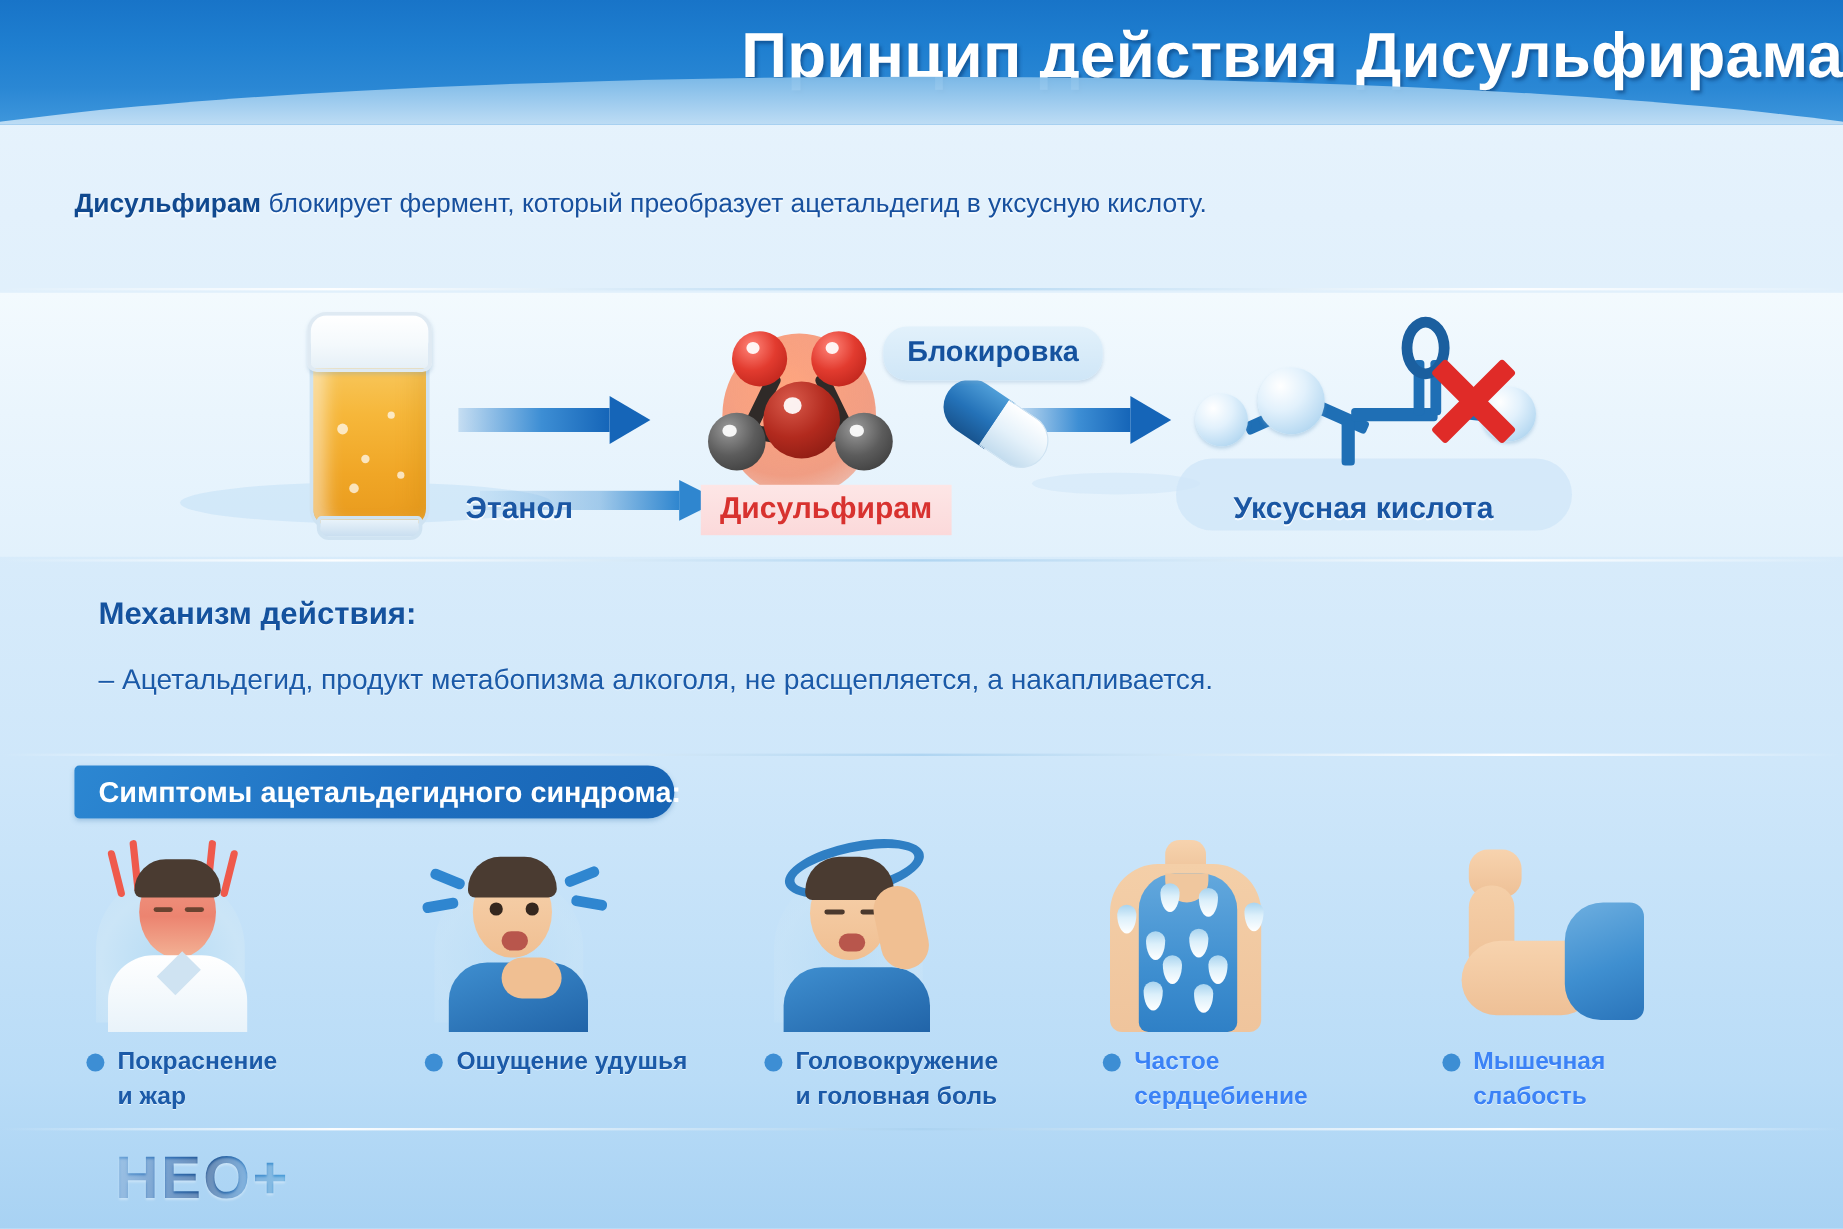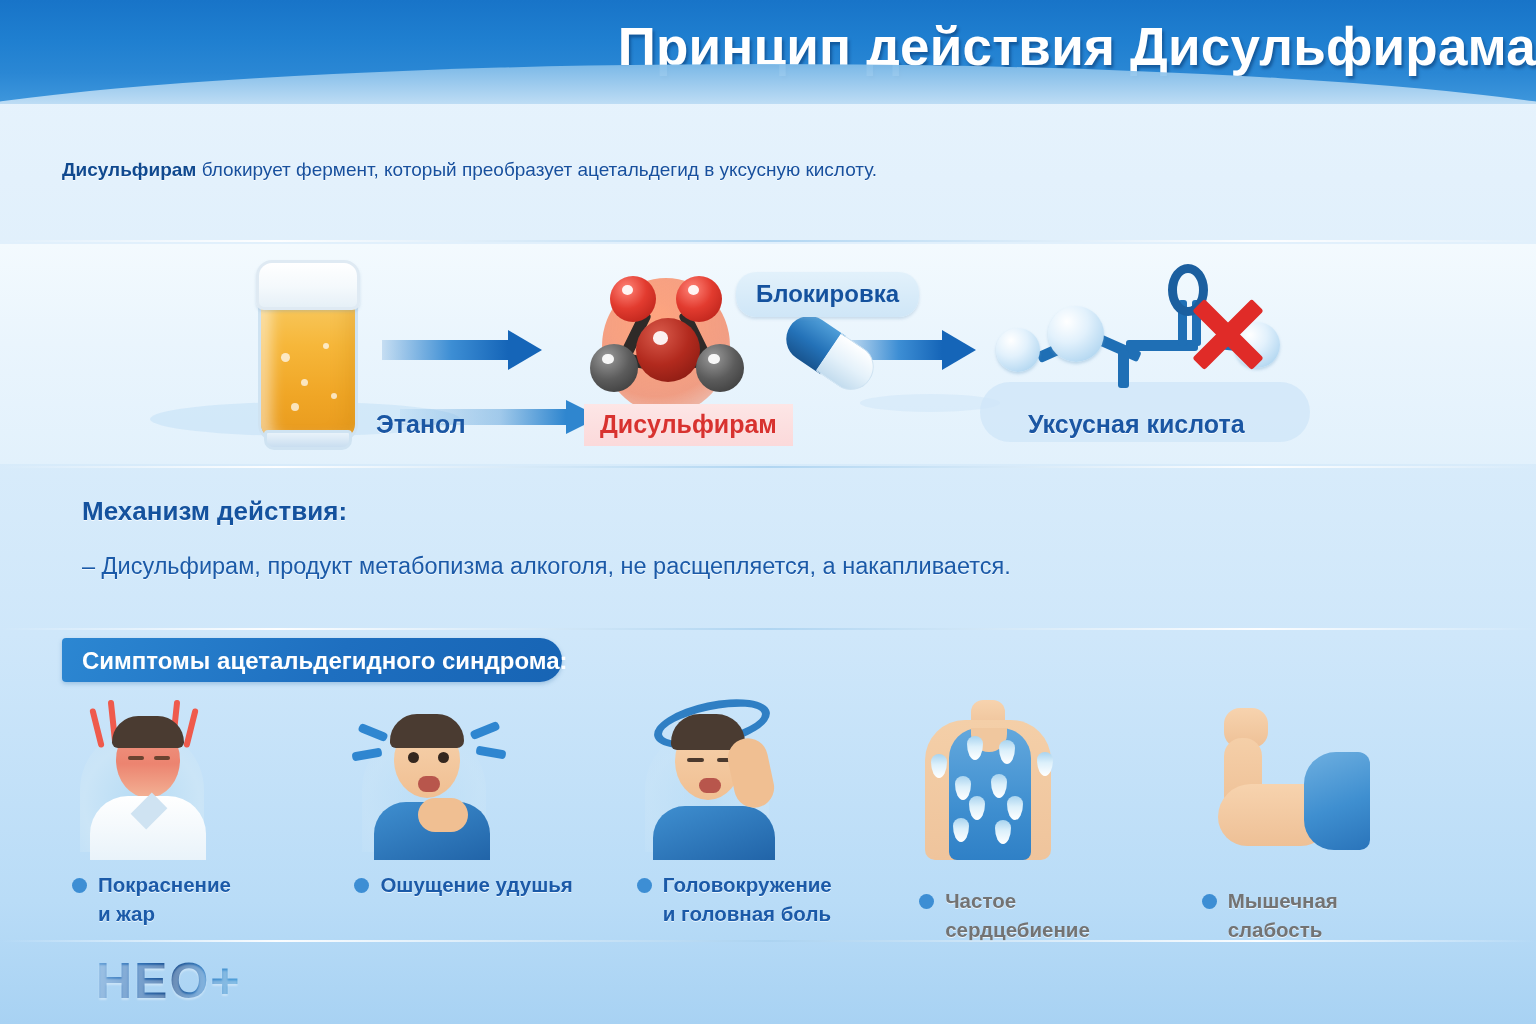--- a/index.html
+++ b/index.html
@@ -29,21 +29,21 @@
     position:absolute; left:0; top:16px; width:100%;
     text-align:right; color:#ffffff;
     font-size:53px; font-weight:bold; letter-spacing:.2px;
     text-shadow: 2px 3px 3px rgba(0,40,90,.45);
     white-space:nowrap;
   }
 
   
   .intro { position:absolute; left:62px; top:146px; width:1400px; }
   .intro p {
-    color:#17509e; font-size:19px; line-height:47px; font-weight:500;
+    color:#17509e; font-size:22px; line-height:47px; font-weight:500;
     text-shadow:0 1px 0 rgba(255,255,255,.7);
   }
   .intro b { font-weight:bold; color:#10498f; }
 
   .rule {
     position:absolute; height:2px; left:0; width:1536px;
     background:linear-gradient(90deg,rgba(255,255,255,0) 0%, rgba(255,255,255,.95) 18%, rgba(170,210,240,.85) 50%, rgba(255,255,255,.95) 82%, rgba(255,255,255,0) 100%);
   }
   .rule-1 { top:240px; } .rule-2 { top:466px; } .rule-3 { top:628px; }
   .rule-4 { top:940px; }
@@ -157,21 +157,21 @@
     position:absolute; left:8px; top:40px; width:84px; height:17px;
     background:#e02b28; border-radius:3px; display:block;
   }
   .xmark i:first-child{ transform:rotate(45deg); }
   .xmark i:last-child{ transform:rotate(-45deg); }
 
   .lbl{
     position:absolute; font-size:25px; font-weight:bold; color:#1a56a3;
     text-shadow:0 1px 0 rgba(255,255,255,.8);
   }
-  .lbl-ethanol { left:376px; top:410px; }
+  .lbl-ethanol { left:388px; top:410px; }
   .lbl-acid { left:1028px; top:410px; }
   .lbl-acetald{
     position:absolute; left:584px; top:404px;
     padding:6px 16px 7px;
     background:linear-gradient(180deg,#fde6e6 0%, #fbd9da 100%);
     color:#d8322f; font-size:25px; font-weight:bold;
   }
 
   
   .mech { position:absolute; left:82px; top:480px; width:1300px;margin-top:16px; }
@@ -207,21 +207,21 @@
     position:absolute; left:10px; top:178px; width:94%;
     color:#1b5aa8; font-size:20.5px; font-weight:bold; line-height:29px;
     padding-left:26px;
     text-shadow:0 1px 0 rgba(255,255,255,.7);
   }
   .sym-cap::before{
     content:""; position:absolute; left:0; top:8px;
     width:15px; height:15px; border-radius:50%;
     background:#3d8ed4;
   }
-  .sym-cap.dark{ color:#737373;margin-top:16px; }
+  .sym-cap.dark{ color:#3b82f6; }
 
   
   .halo{
     position:absolute; left:18px; top:36px; width:124px; height:124px;
     border-radius:62px 62px 0 0;
     background:radial-gradient(circle at 50% 60%, #b6dbf4 0%, #cbe5f7 60%, rgba(203,229,247,0) 100%);
   }
   .head-sh{
     position:absolute; border-radius:50%;
     background:linear-gradient(180deg,#f7d3ae 0%, #f0bf92 100%);
@@ -335,21 +335,21 @@
 <div class="lbl lbl-ethanol">Этанол</div>
 <div class="lbl-acetald">Дисульфирам</div>
 <div class="lbl lbl-acid">Уксусная кислота</div>
 
 <div class="rule rule-2"></div>
 
 <div class="mech">
   <div class="mech-title">Механизм действия:</div>
   <ul>
     <li>
-      <span>– </span><span>Дисульфирам, продукт метабопизма алкоголя, не расщепляется, а накапливается.</span>
+      <span>– </span><span>Ацетальдегид, продукт метабопизма алкоголя, не расщепляется, а накапливается.</span>
     </li>
   </ul>
 </div>
 
 <div class="rule rule-3"></div>
 
 <div class="sym-banner">
   <span>Симптомы ацетальдегидного синдрома:</span>
 </div>
 

